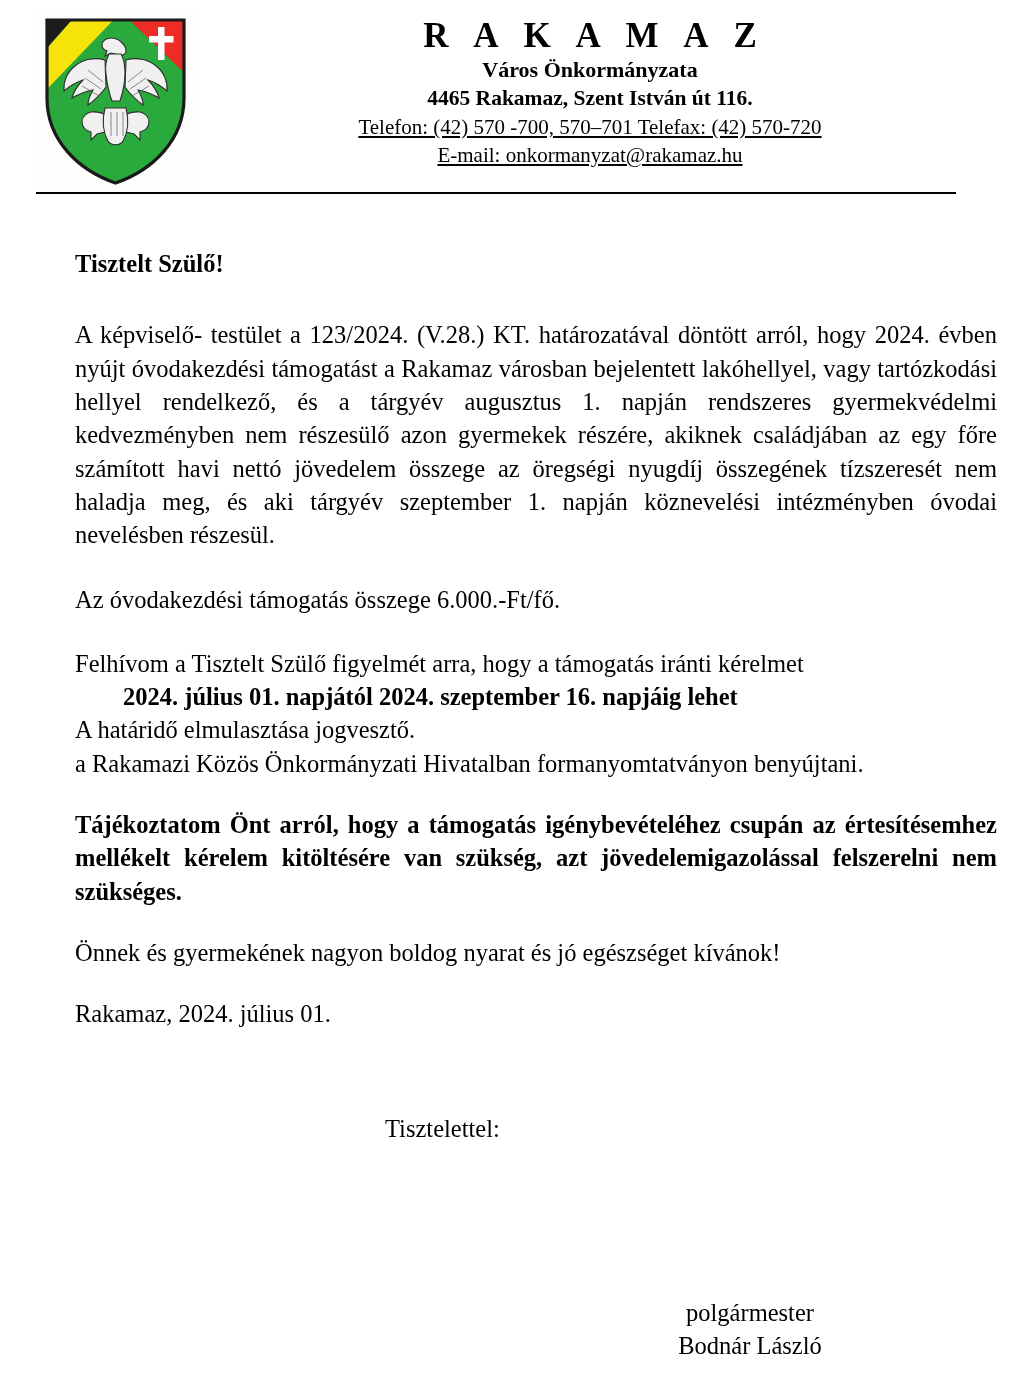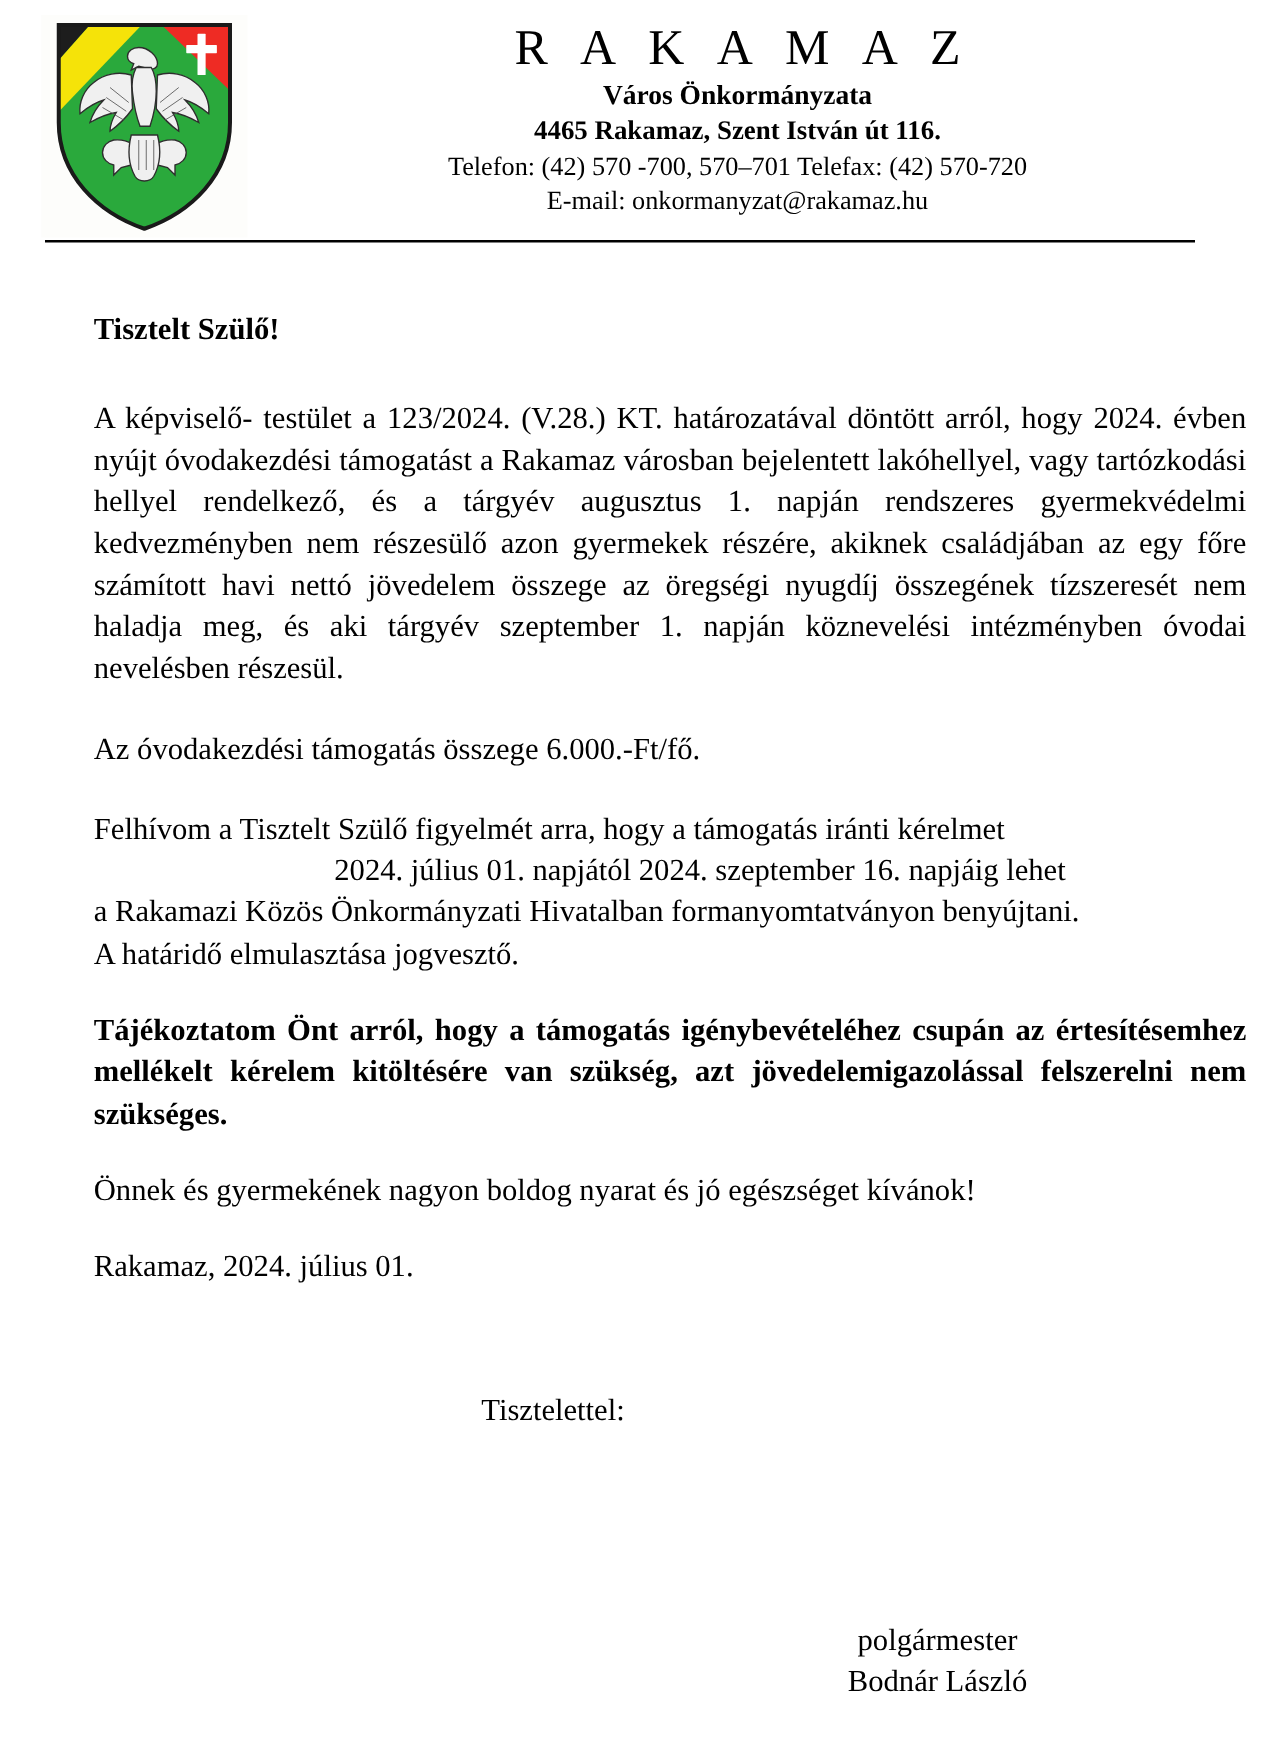--- a/index.html
+++ b/index.html
@@ -35,22 +35,22 @@
   .crest-svg { display: block; width: 165px; height: 178px; }
 
   .header-text {
     position: absolute;
     left: 210px;
     top: 16px;
     width: 760px;
     text-align: center;
   }
   .org-name {
-    font-size: 40px;
-    font-weight: normal;
+    font-size: 35px;
+    font-weight: bold;
     letter-spacing: 9px;
     line-height: 1.12;
     margin: 0 0 2px 0;
     text-indent: 9px;
   }
   .org-sub {
     font-size: 22px;
     font-weight: bold;
     line-height: 1.18;
     margin: 0 0 2px 0;
@@ -59,20 +59,21 @@
     font-size: 21.5px;
     font-weight: bold;
     line-height: 1.3;
     margin: 0 0 1px 0;
   }
   .org-line {
     font-size: 21px;
     font-weight: normal;
     line-height: 1.32;
     margin: 0;
+    text-decoration: underline;
   }
 
   .header-rule {
     position: absolute;
     left: 36px;
     top: 192px;
     width: 920px;
     height: 0;
     border-top: 2.2px solid #000000;
   }
@@ -102,22 +103,22 @@
   }
   .p-left {
     text-align: left;
     margin: 0;
   }
 
   .gap-lg { height: 31px; }
   .gap-md { height: 28px; }
 
   .p-bold-center {
-    font-weight: normal;
-    text-align: center;
+    font-weight: bold;
+    text-align: left;
     margin: 0;
     padding-left: 48px;
   }
 
   .p-bold-just {
     font-weight: bold;
     text-align: justify;
     text-justify: inter-word;
     margin: 0;
   }
@@ -216,22 +217,22 @@
   <div class="p-just">A képviselő- testület a 123/2024. (V.28.) KT. határozatával döntött arról, hogy 2024. évben nyújt óvodakezdési támogatást a Rakamaz városban bejelentett lakóhellyel, vagy tartózkodási hellyel rendelkező, és a tárgyév augusztus 1. napján rendszeres gyermekvédelmi kedvezményben nem részesülő azon gyermekek részére, akiknek családjában az egy főre számított havi nettó jövedelem összege az öregségi nyugdíj összegének tízszeresét nem haladja meg, és aki tárgyév szeptember 1. napján köznevelési intézményben óvodai nevelésben részesül.</div>
 
   <div class="gap-lg"></div>
 
   <div class="p-left">Az óvodakezdési támogatás összege 6.000.-Ft/fő.</div>
 
   <div class="gap-lg"></div>
 
   <div class="p-left">Felhívom a Tisztelt Szülő figyelmét arra, hogy a támogatás iránti kérelmet</div>
   <div class="p-bold-center">2024. július 01. napjától 2024. szeptember 16. napjáig lehet</div>
+  <div class="p-left">A határidő elmulasztása jogvesztő.</div>
   <div class="p-left">a Rakamazi Közös Önkormányzati Hivatalban formanyomtatványon benyújtani.</div>
-  <div class="p-left">A határidő elmulasztása jogvesztő.</div>
 
   <div class="gap-md"></div>
 
   <div class="p-bold-just">Tájékoztatom Önt arról, hogy a támogatás igénybevételéhez csupán az értesítésemhez mellékelt kérelem kitöltésére van szükség, azt jövedelemigazolással felszerelni nem szükséges.</div>
 
   <div class="gap-md"></div>
 
   <div class="p-left">Önnek és gyermekének nagyon boldog nyarat és jó egészséget kívánok!</div>
 
   <div class="gap-md"></div>

